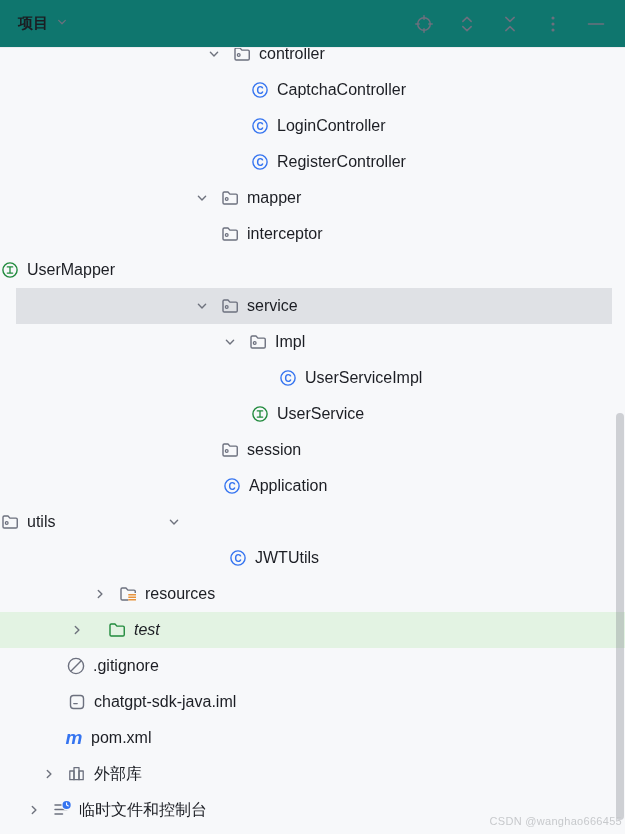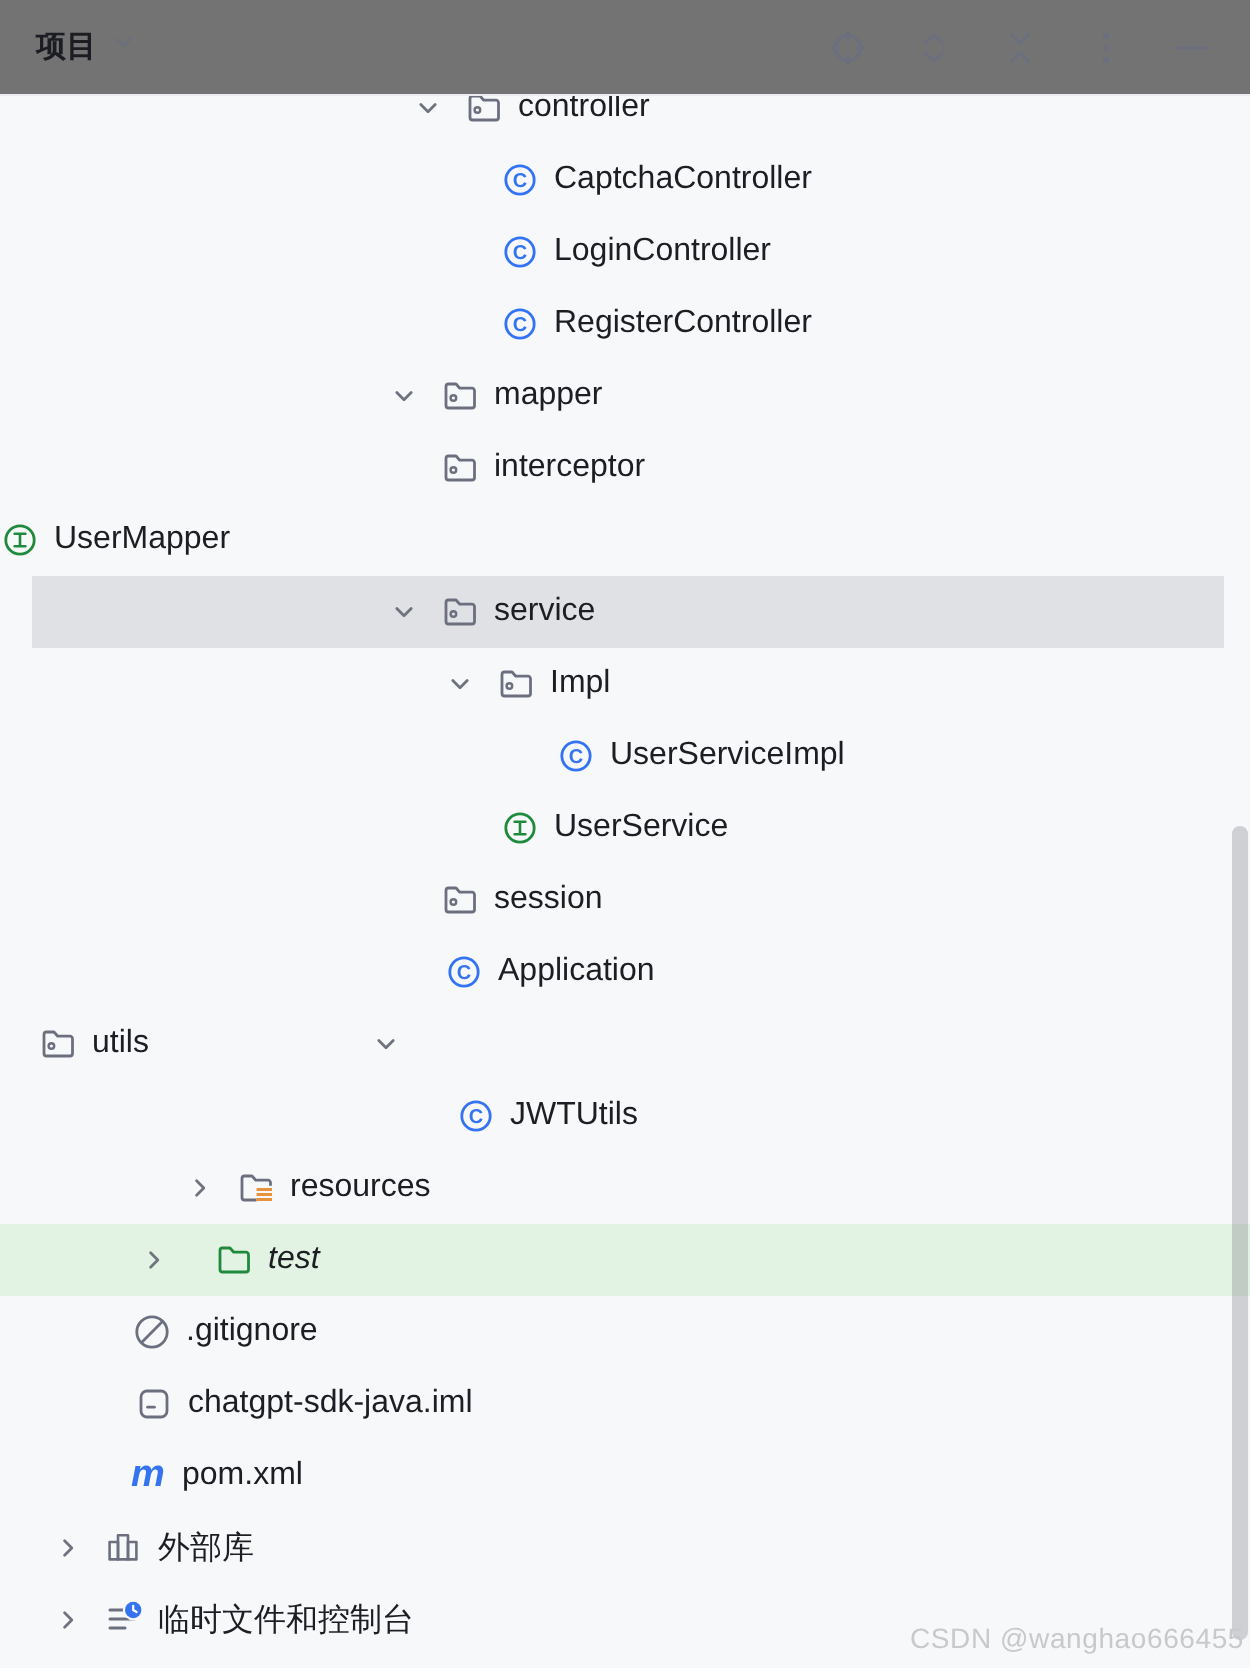--- a/index.html
+++ b/index.html
@@ -6,21 +6,21 @@
   body{
     width:625px;height:834px;position:relative;overflow:hidden;
     background:#f7f8fa;
     font-family:"Liberation Sans","DejaVu Sans",sans-serif;
     color:#1c1e24;
     -webkit-font-smoothing:antialiased;
   }
   
   .panel-header{
     position:absolute;top:0;left:0;right:0;height:48px;z-index:6;
-    background:#737373;border-bottom:1px solid #ebecf0;
+    background:#0f766e;border-bottom:1px solid #ebecf0;
     display:flex;align-items:center;padding:0 19px 0 18px;box-sizing:border-box;
   }
   .title-group{display:flex;align-items:center;gap:6px;cursor:pointer;}
   .panel-title{font-size:15px;font-weight:700;color:#1b1d22;letter-spacing:.3px;}
   .toolbar{margin-left:auto;display:flex;align-items:center;gap:23px;}
   .tool-btn{width:20px;height:20px;display:flex;align-items:center;justify-content:center;background:none;border:none;padding:0;cursor:pointer;}
   .tool-btn svg{display:block;}
   
   .tree{position:absolute;top:36px;left:0;right:0;z-index:1;}
   .row{
@@ -30,21 +30,21 @@
   .row .row-bg{position:absolute;top:0;bottom:0;z-index:-1;}
   .row.selected .row-bg{left:16px;right:13px;background:#dfe1e5;}
   .row.green .row-bg{left:0;right:0;background:#e3f3e3;}
   .row .chev{position:absolute;top:10px;width:16px;height:16px;}
   .row .node-icon{width:20px;height:20px;margin-right:7px;flex:0 0 20px;display:flex;align-items:center;justify-content:center;}
   .row .lbl{color:#1c1e24;}
   .maven-m{font-style:italic;font-weight:700;font-size:19px;line-height:1;color:#3574f0;transform:translateY(-1px);}
   
   .scroll-thumb{position:absolute;z-index:5;left:616px;top:413px;width:8px;height:407px;
     background:rgba(112,117,125,.30);border-radius:4px;}
-  .watermark{position:absolute;z-index:7;right:3px;bottom:7px;font-size:14px;color:#c7c9cc;letter-spacing:.3px;}
+  .watermark{position:absolute;z-index:7;right:3px;bottom:7px;font-size:11px;color:#c7c9cc;letter-spacing:.3px;}
 </style>
 </head>
 <body>
 
 <div class="panel-header">
   <div class="title-group">
     <span class="panel-title">项目</span>
     <span>
       <svg width="14" height="14" viewBox="0 0 16 16" fill="none">
           <polyline points="4.2,6.2 8,10 11.8,6.2" stroke="#6c707e" stroke-width="1.4" stroke-linecap="round" stroke-linejoin="round"></polyline>
@@ -219,21 +219,21 @@
     </div>
     <div class="row" style="padding-left: 222px;">
       <span class="node-icon">
         <svg width="20" height="20" viewBox="0 0 20 20">
           <circle cx="10" cy="10" r="7.1" stroke="#3574f0" stroke-width="1.4" fill="none"></circle>
           <text x="10" y="13.6" text-anchor="middle" font-family="Liberation Sans,DejaVu Sans,sans-serif" font-size="10" font-weight="700" fill="#3574f0">C</text>
         </svg>
       </span>
       <span class="lbl">Application</span>
     </div>
-    <div class="row" style=" margin-left: 19px;">
+    <div class="row" style="">
       <span class="chev" style="left: 166px;"><svg width="16" height="16" viewBox="0 0 16 16" fill="none">
           <polyline points="4.4,6.3 8,9.9 11.6,6.3" stroke="#6f737e" stroke-width="1.4" stroke-linecap="round" stroke-linejoin="round"></polyline>
         </svg></span>
       <span class="node-icon">
         <svg width="20" height="20" viewBox="0 0 20 20">
           <path d="M3 5.3C3 4.6 3.55 4 4.25 4H8l1.9 2.1h6.1c.7 0 1.25.6 1.25 1.25v7.4c0 .7-.55 1.25-1.25 1.25H4.25C3.55 16 3 15.45 3 14.75Z" stroke="#6c707e" stroke-width="1.4" fill="none" stroke-linejoin="round"></path>
           <circle cx="6.7" cy="11" r="1.4" stroke="#6c707e" stroke-width="1.2" fill="none"></circle>
         </svg>
       </span>
       <span class="lbl">utils</span>
@@ -289,21 +289,21 @@
         </svg>
       </span>
       <span class="lbl">chatgpt-sdk-java.iml</span>
     </div>
     <div class="row" style="padding-left: 64px;">
       <span class="node-icon">
         <span class="maven-m">m</span>
       </span>
       <span class="lbl">pom.xml</span>
     </div>
-    <div class="row" style="padding-left: 52px;">
+    <div class="row" style="padding-left: 52px; margin-left: 15px;">
       <span class="chev" style="left: 26px;"><svg width="16" height="16" viewBox="0 0 16 16" fill="none">
           <polyline points="6.3,4.4 9.9,8 6.3,11.6" stroke="#6f737e" stroke-width="1.4" stroke-linecap="round" stroke-linejoin="round"></polyline>
         </svg></span>
       <span class="node-icon">
         <svg width="20" height="20" viewBox="0 0 20 20" fill="none" stroke="#6c707e" stroke-width="1.3" stroke-linejoin="round">
           <rect x="2.8" y="7" width="4.2" height="8.7"></rect>
           <rect x="7" y="3.6" width="5" height="12.1"></rect>
           <rect x="12" y="7" width="4.2" height="8.7"></rect>
         </svg>
       </span>

